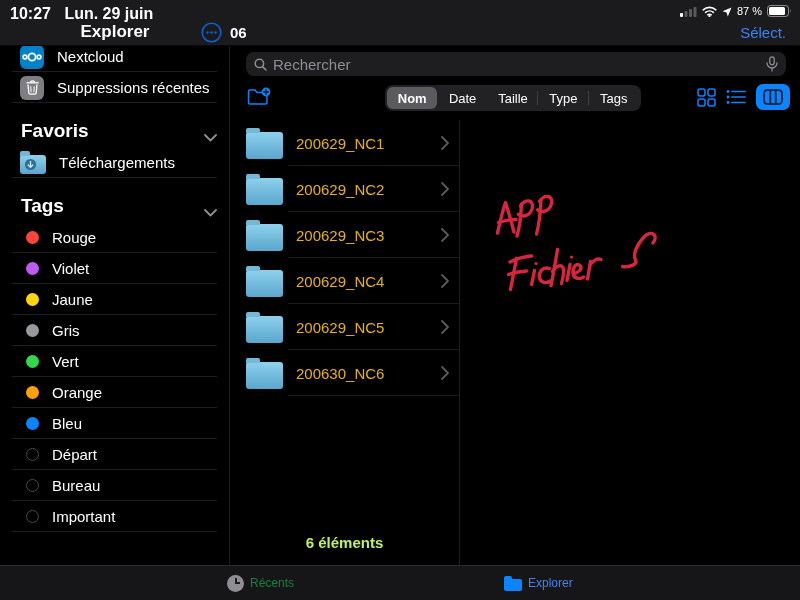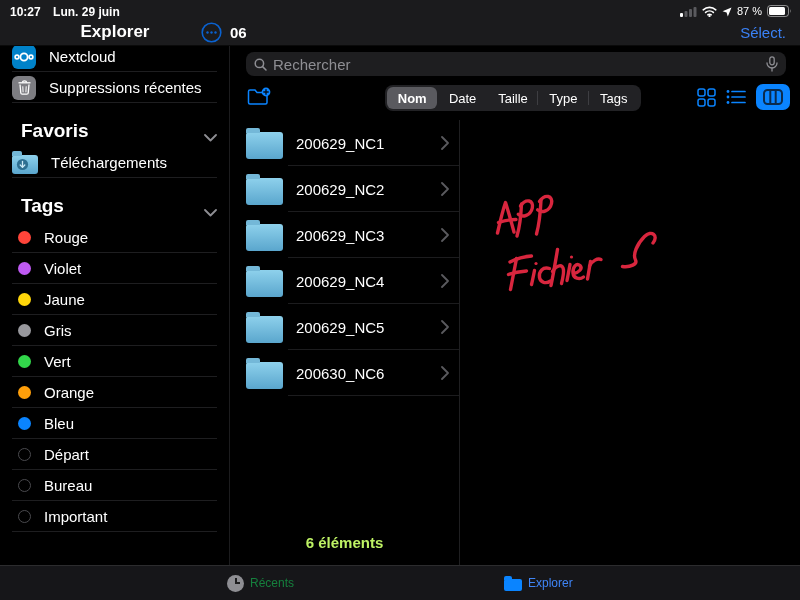--- a/index.html
+++ b/index.html
@@ -2,35 +2,35 @@
 <html><head>
 <meta charset="utf-8">
 <style>
   * { margin:0; padding:0; box-sizing:border-box; }
   html,body { background:#000; }
   body { font-family:"Liberation Sans","DejaVu Sans",sans-serif; color:#fff; }
   .screen { position:relative; width:800px; height:600px; background:#000; overflow:hidden; }
 
   
   .header { position:relative; height:46px; background:#1b1b1d; border-bottom:1px solid #0a0a0a; }
-  .statusleft { position:absolute; left:10px; top:5px; font-size:12px; color:#fff; }
+  .statusleft { position:absolute; left:10px; top:5px; font-size:16px; color:#fff; }
   .statusleft .t { font-weight:bold; }
   .statusleft .d { font-weight:bold; margin-left:9px; }
   .statusright { position:absolute; right:8px; top:5px; display:flex; align-items:flex-end; gap:5px; height:12px; }
   .batpct { font-size:11px; color:#fff; }
   .sidebar-title { position:absolute; left:0; top:22px; width:230px; text-align:center; font-size:17px; font-weight:bold; }
   .ellipsis-btn { position:absolute; left:201px; top:22px; width:21px; height:21px; cursor:pointer; }
   .content-title { position:absolute; left:230px; right:0; top:24px; text-align:left; font-size:15px; font-weight:bold; }
   .select-btn { position:absolute; right:14px; top:24px; font-size:15px; color:#3b82f6; cursor:pointer; }
 
   
   .main { display:flex; height:519px; }
   .sidebar { width:230px; border-right:1px solid #1c1c1e; overflow:hidden; background:#000; }
   .sb-list { margin-top:-5px; }
-  .sb-row { position:relative; height:31px; display:flex; align-items:center; padding-left:12px; cursor:pointer; }
+  .sb-row { position:relative; height:31px; display:flex; align-items:center; padding-left:20px; cursor:pointer; }
   .sb-row::after { content:''; position:absolute; left:12px; right:12px; bottom:0; height:1px; background:#1e1e20; }
   .sb-row .lbl { margin-left:13px; font-size:15px; color:#fff; }
   .sb-header { height:44px; display:flex; align-items:flex-end; justify-content:space-between; padding:0 12px 5px 12px; }
   .sb-header .hlbl { font-size:19px; font-weight:bold;margin-left:9px; }
   .appicon { width:24px; height:24px; border-radius:6px; display:flex; align-items:center; justify-content:center; flex:0 0 auto; }
   .appicon.nc { background:#0082c9; }
   .appicon.tr { background:#7d7d82; }
   .tagdot { width:13px; height:13px; border-radius:50%; margin-left:6px; flex:0 0 auto; }
   .tagdot.outline { background:transparent !important; border:1.5px solid #4a4a4e; }
 
@@ -54,21 +54,21 @@
   .seg:not(.sel):not(:last-child)::after { content:''; position:absolute; right:0; top:4px; bottom:4px; width:1px; background:#3e3e42; }
   .seg.sel + .seg::after { background:transparent; }
   .viewtoggles { position:absolute; right:10px; top:0; display:flex; align-items:center; gap:10px; }
   .vt { cursor:pointer; display:flex; align-items:center; justify-content:center; }
   .vt.sel { width:34px; height:26px; background:#0a84ff; border-radius:7px; }
 
   .columns { flex:1; display:flex; }
   .filecol { position:relative; width:230px; border-right:1px solid #1f1f21; }
   .file-row { position:relative; height:46px; display:flex; align-items:center; padding-left:16px; cursor:pointer; }
   .file-row::after { content:''; position:absolute; left:58px; right:0; bottom:0; height:1px; background:#1c1c1e; }
-  .file-row .fname { margin-left:13px; font-size:15px; color:#ffffff; flex:1; }
+  .file-row .fname { margin-left:13px; font-size:15px; color:#eab308; flex:1; }
   .file-row .chev { margin-right:10px; }
   .filecol-footer { position:absolute; left:0; right:0; bottom:14px; text-align:center; font-size:15px; font-weight:bold; color:#bef264; }
   .preview { position:relative; flex:1; }
   .preview svg { position:absolute; left:0; top:0; }
 
   
   .tabbar { position:relative; height:35px; background:#161619; border-top:1px solid #2c2c2e; }
   .tab { position:absolute; top:0; height:100%; display:flex; align-items:center; gap:6px; cursor:pointer; }
   .tab .tlbl { font-size:12px; color:#15803d; }
   .tab.active .tlbl { color:#3f85f6; }

